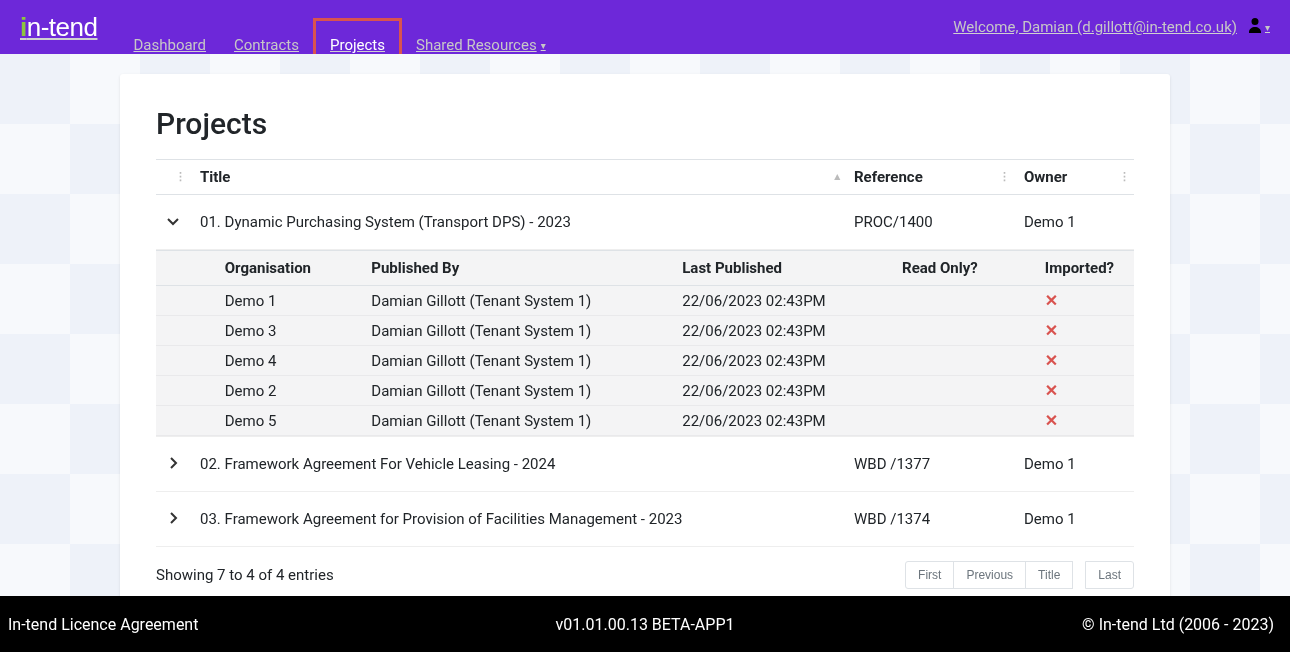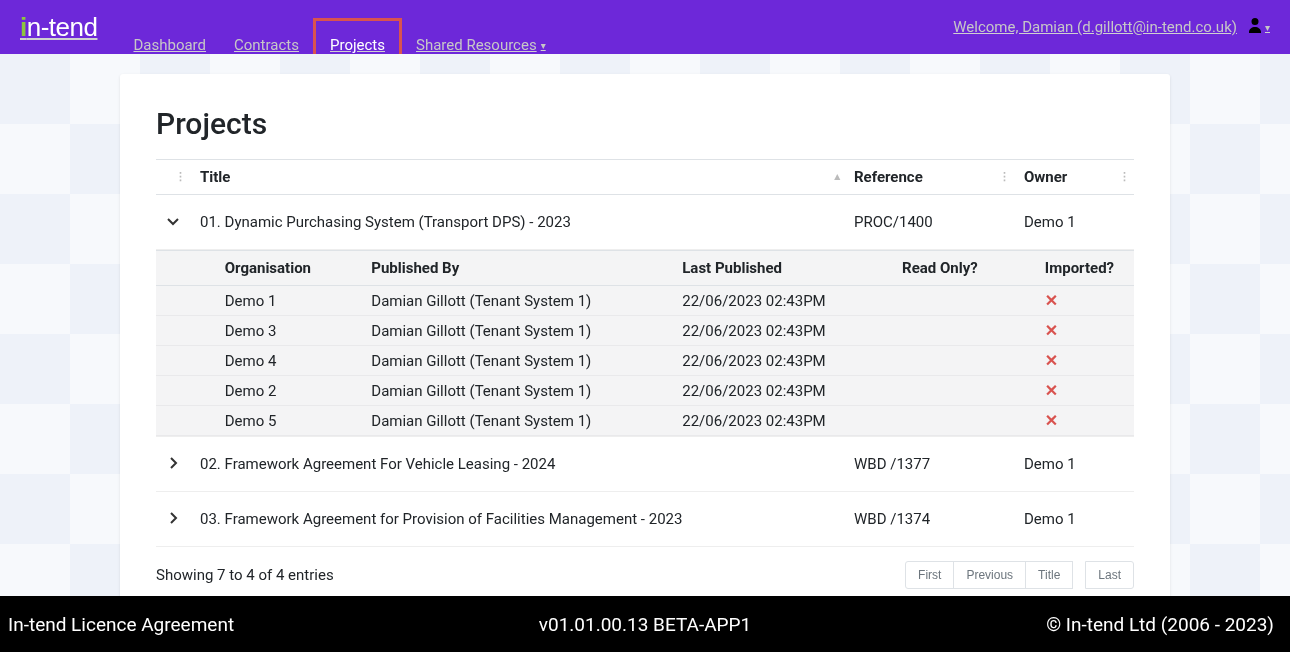--- a/index.html
+++ b/index.html
@@ -47,21 +47,21 @@
   .x-icon { color:#d9534f; font-weight:700; font-size:16px; }
 
   
   .card-footer { display:flex; justify-content:space-between; align-items:center; margin-top:14px; font-size:15px; color:#212529; }
   .pager { display:flex; }
   .pager button { background:#fff; border:1px solid #dee2e6; color:#6c757d; padding:6px 12px; font-size:12px; cursor:pointer; margin-left:-1px; }
   .pager button:first-child { border-radius:3px 0 0 3px; }
   .pager button:last-child { border-radius:0 3px 3px 0;margin-left:12px; }
 
   
-  .footer { background:#000; color:#fff; height:56px; display:flex; align-items:center; justify-content:space-between; padding:0 16px 0 8px; font-size:19px; }
+  .footer { background:#000; color:#fff; height:56px; display:flex; align-items:center; justify-content:space-between; padding:0 16px 0 8px; font-size:16px; }
   .footer .center { position:absolute; left:50%; transform:translateX(-50%); color:#fff; }
   .footer a { color:#fff; text-decoration:none; }
 
   
   .col-exp   { width:34px; }
   .col-title { }
   .col-ref   { width:170px; }
   .col-owner { width:120px; }
   .i-org { width:150px; }
   .i-pub { width:330px; }

